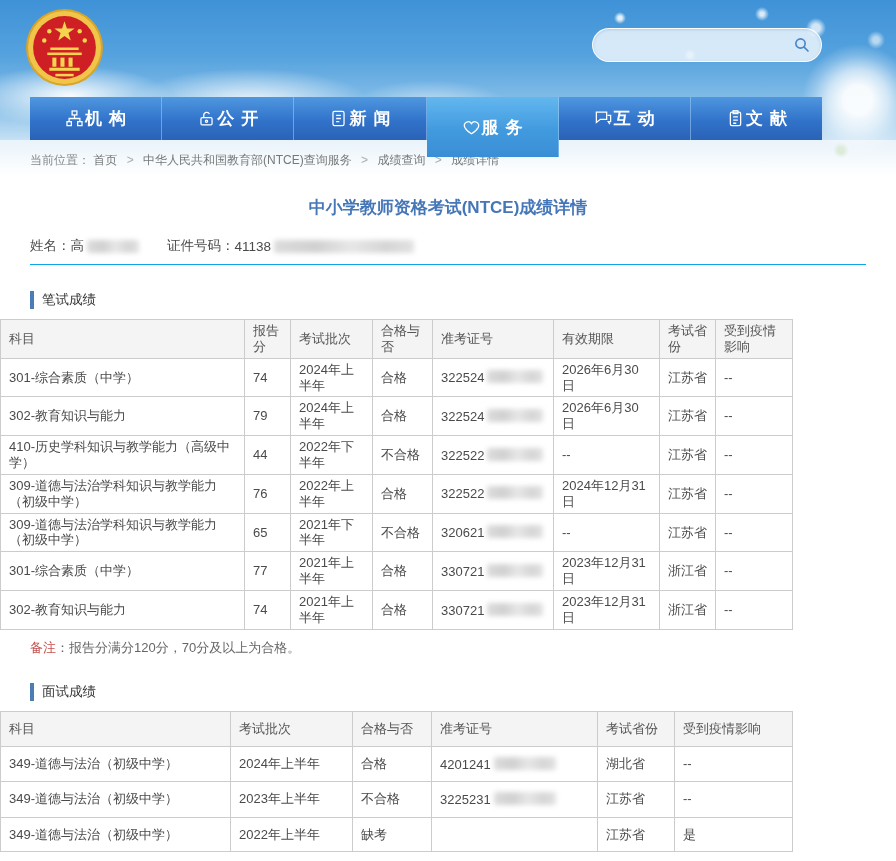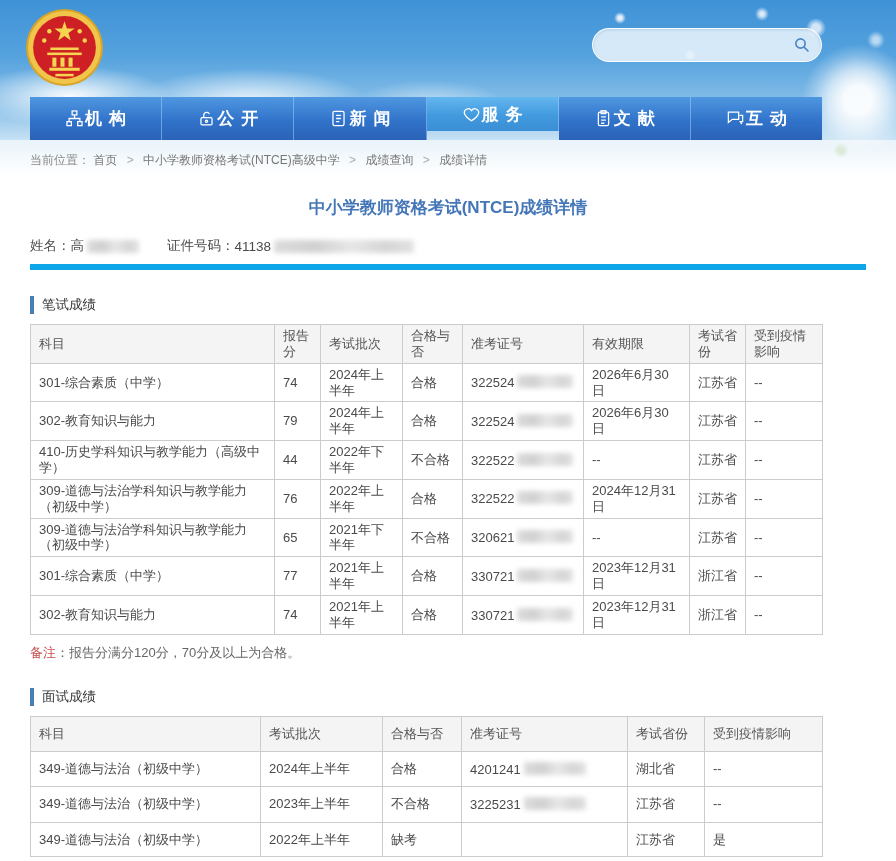--- a/index.html
+++ b/index.html
@@ -58,58 +58,58 @@
     display:flex; z-index:2;
   }
   .nav-item {
     flex:1; height:43px; display:flex; align-items:center; justify-content:center; gap:1px;
     background:linear-gradient(180deg,#4f97e0 0%, #3173ca 55%, #2a62b7 100%);
     border-right:1px solid rgba(160,205,245,.55);
     color:#fff; font-size:17px; font-weight:bold; cursor:pointer;
   }
   .nav-item:last-child { border-right:none; }
   .nav-item.active {
-    height:34px;
+    height:60px;
     background:linear-gradient(180deg,#63b7ef 0%, #429ade 55%, #3a8ed5 100%);
   }
   .nav-label { letter-spacing:7px; margin-right:-7px; }
   .nav-icon { width:19px; height:19px; flex:0 0 auto; }
 
   
   .band { height:36px; background:linear-gradient(180deg,#e9f3fa 0%, #ffffff 100%); }
   .breadcrumb { padding:12px 0 0 30px; font-size:12px; color:#888; }
   .crumb { color:#777; text-decoration:none; cursor:pointer; }
   .crumb-sep { color:#aaa; margin:0 6px; }
 
   
   .page-title {
     margin:20px 0 0 0; text-align:center;
     color:#4577b8; font-size:17px; font-weight:bold;
   }
   .info-bar {
     margin:18px 30px 0 30px; padding-bottom:9px;
-    border-bottom:6px solid #0ea5e9;
+    border-bottom:1px solid #0ea5e9;
     font-size:13.5px; color:#4a4a4a;
     display:flex; align-items:center;
   }
   .info-gap { width:28px; }
   .redact {
     display:inline-block; height:13px; vertical-align:-2px; margin-left:3px;
     border-radius:2px; opacity:.7;
     background:linear-gradient(90deg,#cdcdcd,#bdbdbd 30%,#dddddd 55%,#c4c4c4 80%,#d6d6d6);
     filter:blur(2.5px);
   }
   .section-head {
     margin:26px 0 10px 30px;
     border-left:4px solid #4a7db5; padding-left:8px;
     font-size:13.5px; color:#333; font-weight:normal;
   }
   table.score {
     border-collapse:collapse; table-layout:fixed;
-    width:792px; margin-left:30px;
+    width:792px; 
   }
   table.score th, table.score td {
     border:1px solid #ccc; text-align:left; vertical-align:middle;
     font-size:13px; line-height:1.22; color:#4a4a4a; font-weight:normal;
     word-break:break-all; overflow:hidden;
   }
   table.written th, table.written td { padding:3px 8px; }
   table.interview th, table.interview td { padding:9px 8px; }
   table.score thead th { background:#f4f4f4; color:#555; }
   .note { margin:9px 0 0 30px; font-size:13px; color:#666; }
@@ -178,42 +178,42 @@
       <span class="nav-label">新闻</span>
     </div>
     <div class="nav-item active">
       <svg class="nav-icon" viewBox="0 0 24 24" fill="none" stroke="#fff" stroke-width="1.6">
         <path d="M12 20s-6.6-4.3-8.6-8.4A4.9 4.9 0 0 1 12 7a4.9 4.9 0 0 1 8.6 4.6C18.6 15.7 12 20 12 20z"></path>
       </svg>
       <span class="nav-label">服务</span>
     </div>
     <div class="nav-item">
       <svg class="nav-icon" viewBox="0 0 24 24" fill="none" stroke="#fff" stroke-width="1.6">
+        <path d="M3 4h13v9H8l-5 4z"></path>
+          <path d="M17 8h4v8h-3l2 3"></path>
+      </svg>
+      <span class="nav-label">互动</span>
+    </div>
+    <div class="nav-item">
+      <svg class="nav-icon" viewBox="0 0 24 24" fill="none" stroke="#fff" stroke-width="1.6">
         <rect x="5.5" y="4" width="13" height="17" rx="2"></rect>
           <rect x="9" y="2.2" width="6" height="3.6"></rect>
           <path d="M9 10h6M9 14h6M9 18h4"></path>
       </svg>
       <span class="nav-label">文献</span>
-    </div>
-    <div class="nav-item">
-      <svg class="nav-icon" viewBox="0 0 24 24" fill="none" stroke="#fff" stroke-width="1.6">
-        <path d="M3 4h13v9H8l-5 4z"></path>
-          <path d="M17 8h4v8h-3l2 3"></path>
-      </svg>
-      <span class="nav-label">互动</span>
     </div>
   </div>
 </div>
 
 <div class="band">
   <div class="breadcrumb">
     <span>当前位置：</span>
     <a class="crumb">首页</a>
     <span class="crumb-sep">&gt;</span>
-    <a class="crumb">中小学教师资格考试(NTCE)高级中学</a>
+    <a class="crumb">中华人民共和国教育部(NTCE)查询服务</a>
     <span class="crumb-sep">&gt;</span>
     <a class="crumb">成绩查询</a>
     <span class="crumb-sep">&gt;</span>
     <a class="crumb">成绩详情</a>
   </div>
 </div>
 
 <div class="page-title">中小学教师资格考试(NTCE)成绩详情</div>
 
 <div class="info-bar">

